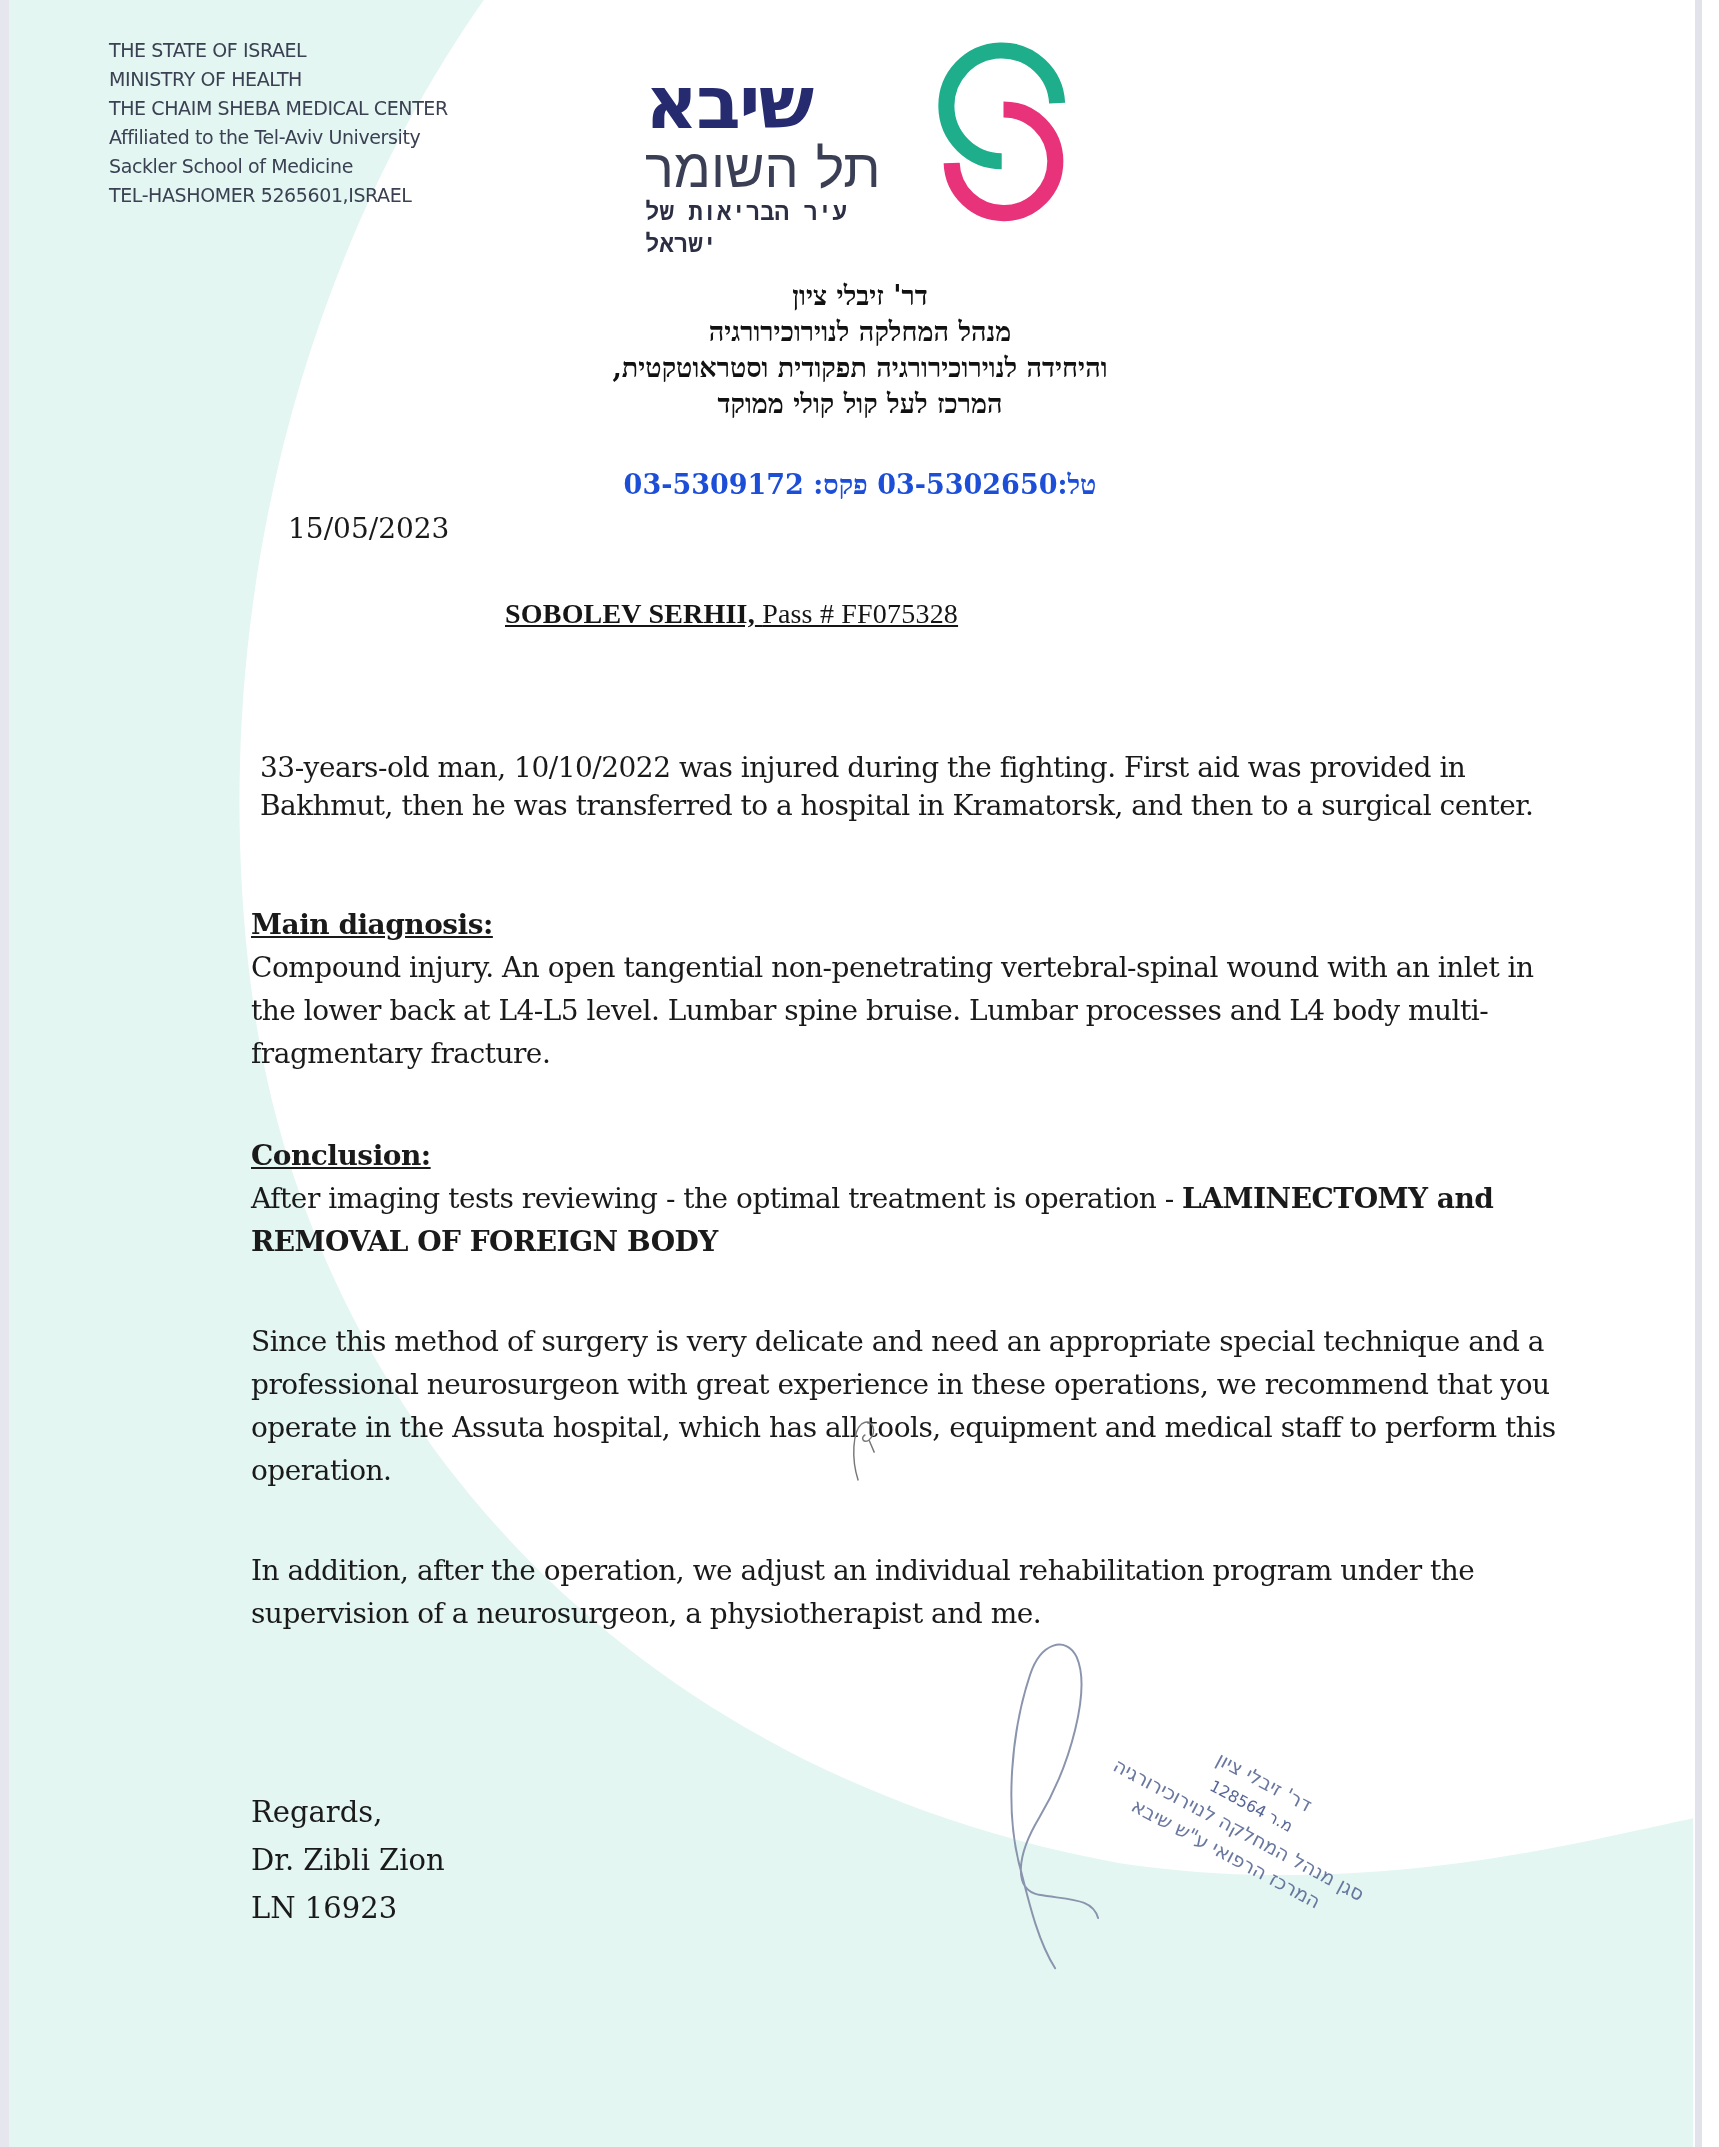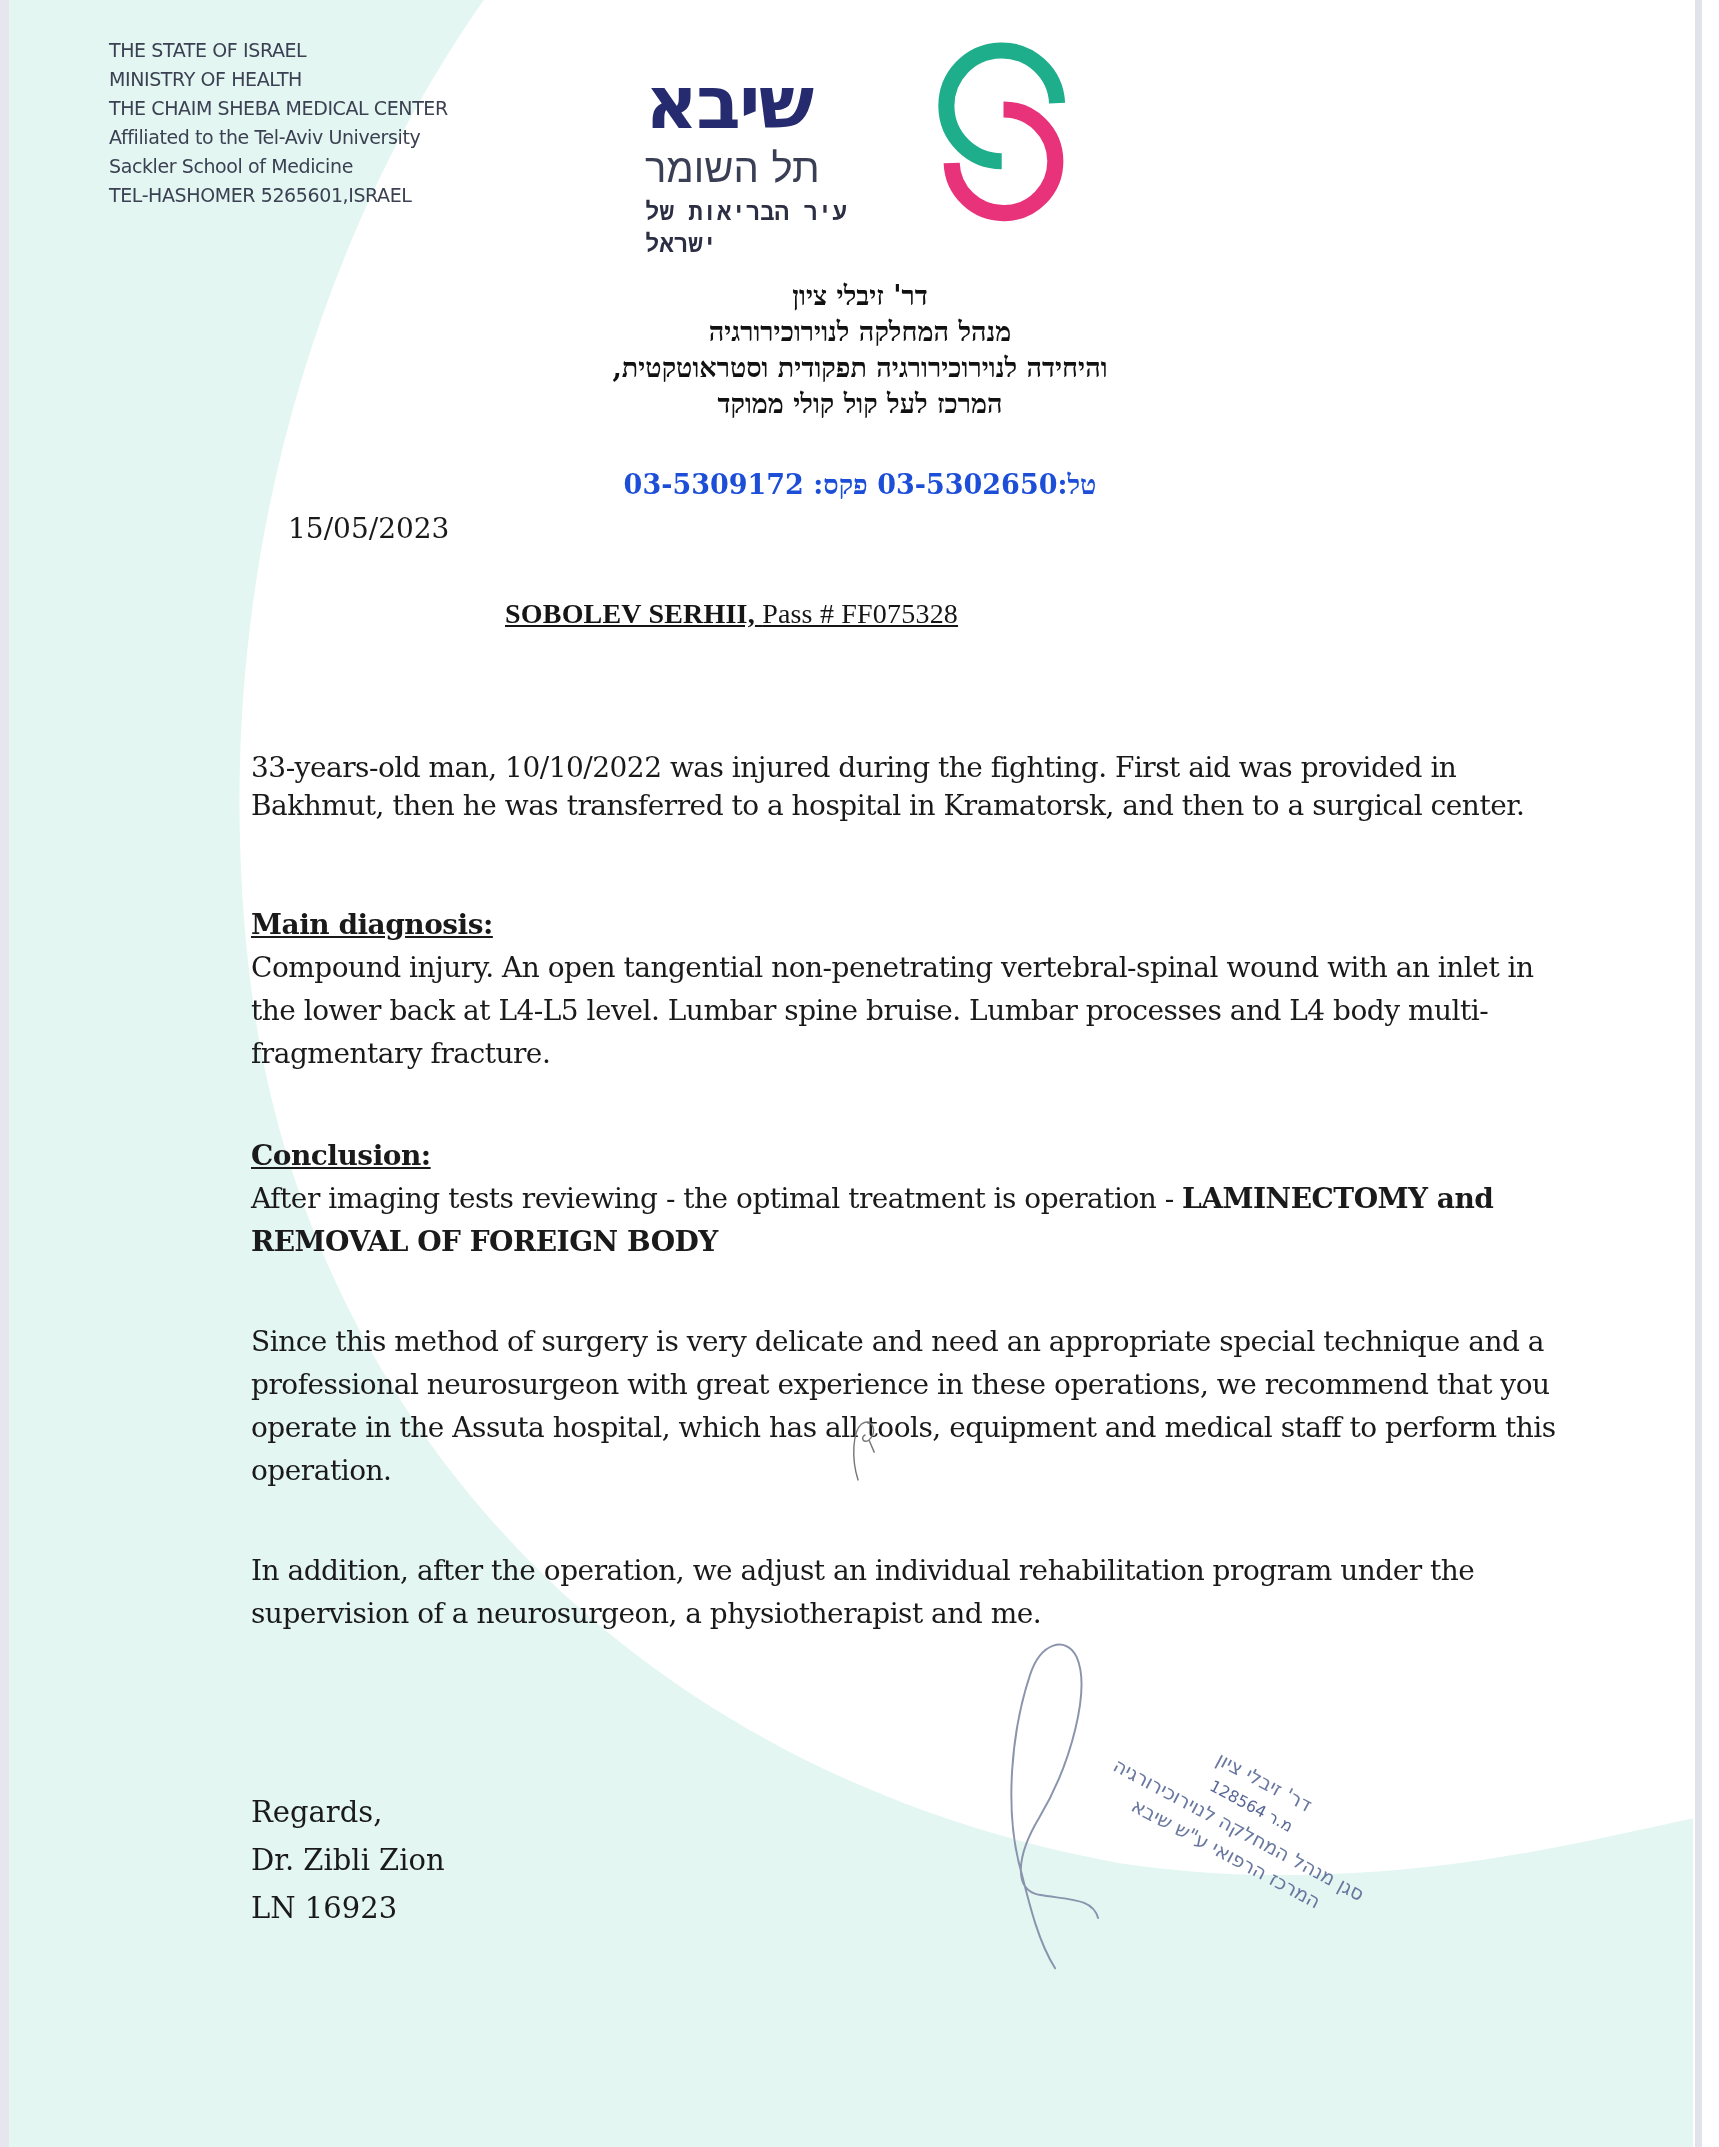--- a/index.html
+++ b/index.html
@@ -25,21 +25,21 @@
     .hdr-he {
       position: absolute; right: 111px; top: 36px; direction: rtl; text-align: right;
       font-family: "DejaVu Sans", sans-serif; font-size: 19px; line-height: 29px;
       color: #3b4152;
     }
     .hdr-he div { white-space: nowrap; }
 
     .logo { position: absolute; left: 645px; top: 27px; width: 448px; height: 206px; }
     .logo-text { position: absolute; right: 188px; top: 16px; direction: rtl; text-align: left; margin-top: 23px; }
     .logo-name { font-family: "DejaVu Sans", sans-serif; font-weight: bold; font-size: 73px; line-height: 73px; color: #262a6e; letter-spacing: -1.8px; }
-    .logo-sub { font-family: "DejaVu Sans", sans-serif; font-weight: 300; font-size: 40px; line-height: 59px; color: #3b3f55; }
+    .logo-sub { font-family: "DejaVu Sans", sans-serif; font-weight: 300; font-size: 54px; line-height: 59px; color: #3b3f55; }
     .logo-tag { font-family: Liberation Mono, monospace; font-size: 24px; line-height: 32px; color: #2c2f44; font-weight: bold; }
     .logo-mark { position: absolute; right: 18px; top: 9px; width: 143px; height: 188px; }
 
     
     .dept {
       position: absolute; left: 0; width: 1720px; top: 278px; direction: rtl; text-align: center;
       font-family: "DejaVu Serif", serif; font-weight: bold; font-size: 27px; line-height: 36px; color: #111;
     }
     .dept-phone {
       position: absolute; left: 0; width: 1720px; top: 469px; direction: rtl; text-align: center;
@@ -48,21 +48,21 @@
     .date { position: absolute; left: 288px; top: 512px; font-size: 28px; color: #1a1a1a; font-family: "DejaVu Serif", serif; }
     .patient {
       position: absolute; left: 505px; top: 598px; font-size: 28px; font-weight: bold; text-decoration: underline;
       font-family: "Liberation Serif", serif; color: #151515; letter-spacing: 0.2px;
     }
     .patient span { font-weight: normal; font-family: "Liberation Serif", serif; }
 
     
     .body-block { position: absolute; left: 251px; width: 1325px; font-family: "DejaVu Serif", serif; font-size: 28px; line-height: 43px; color: #1a1a1a; letter-spacing: -0.5px; }
     .section-head { font-weight: bold; text-decoration: underline; }
-    .p1 { top: 749px; line-height: 38px; }
+    .p1 { top: 749px; line-height: 38px; margin-left: 9px; }
     .p2 { top: 903px; }
     .p3 { top: 1134px; }
     .p4 { top: 1320px; }
     .p5 { top: 1549px; }
     b { font-weight: bold; }
 
     .closing { position: absolute; left: 251px; top: 1788px; font-family: "DejaVu Serif", serif; font-size: 29px; line-height: 48px; color: #1a1a1a; }
 
     
     .signature { position: absolute; left: 985px; top: 1630px; width: 287px; height: 340px; }

